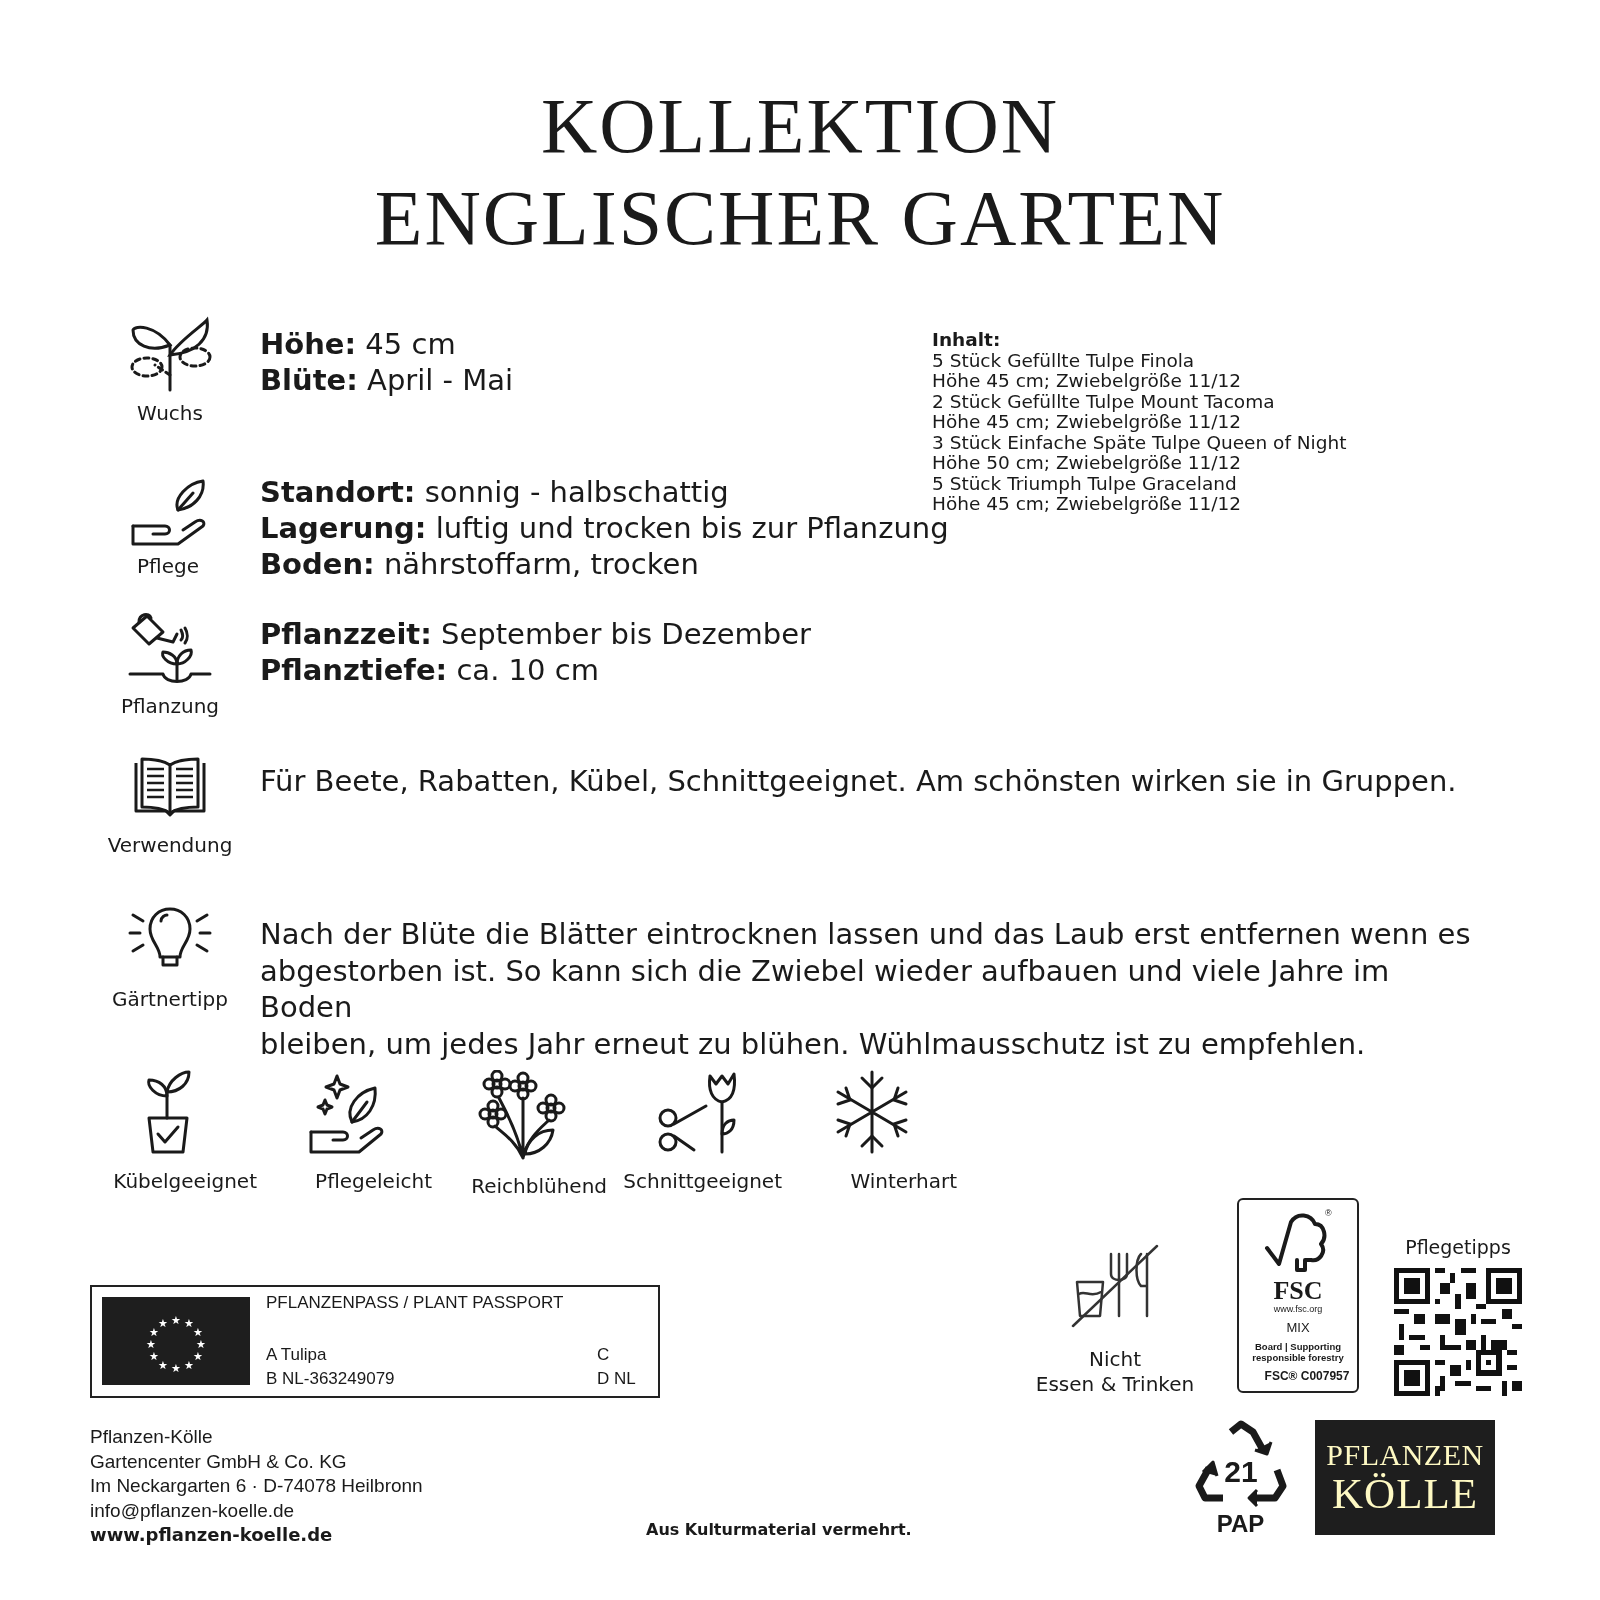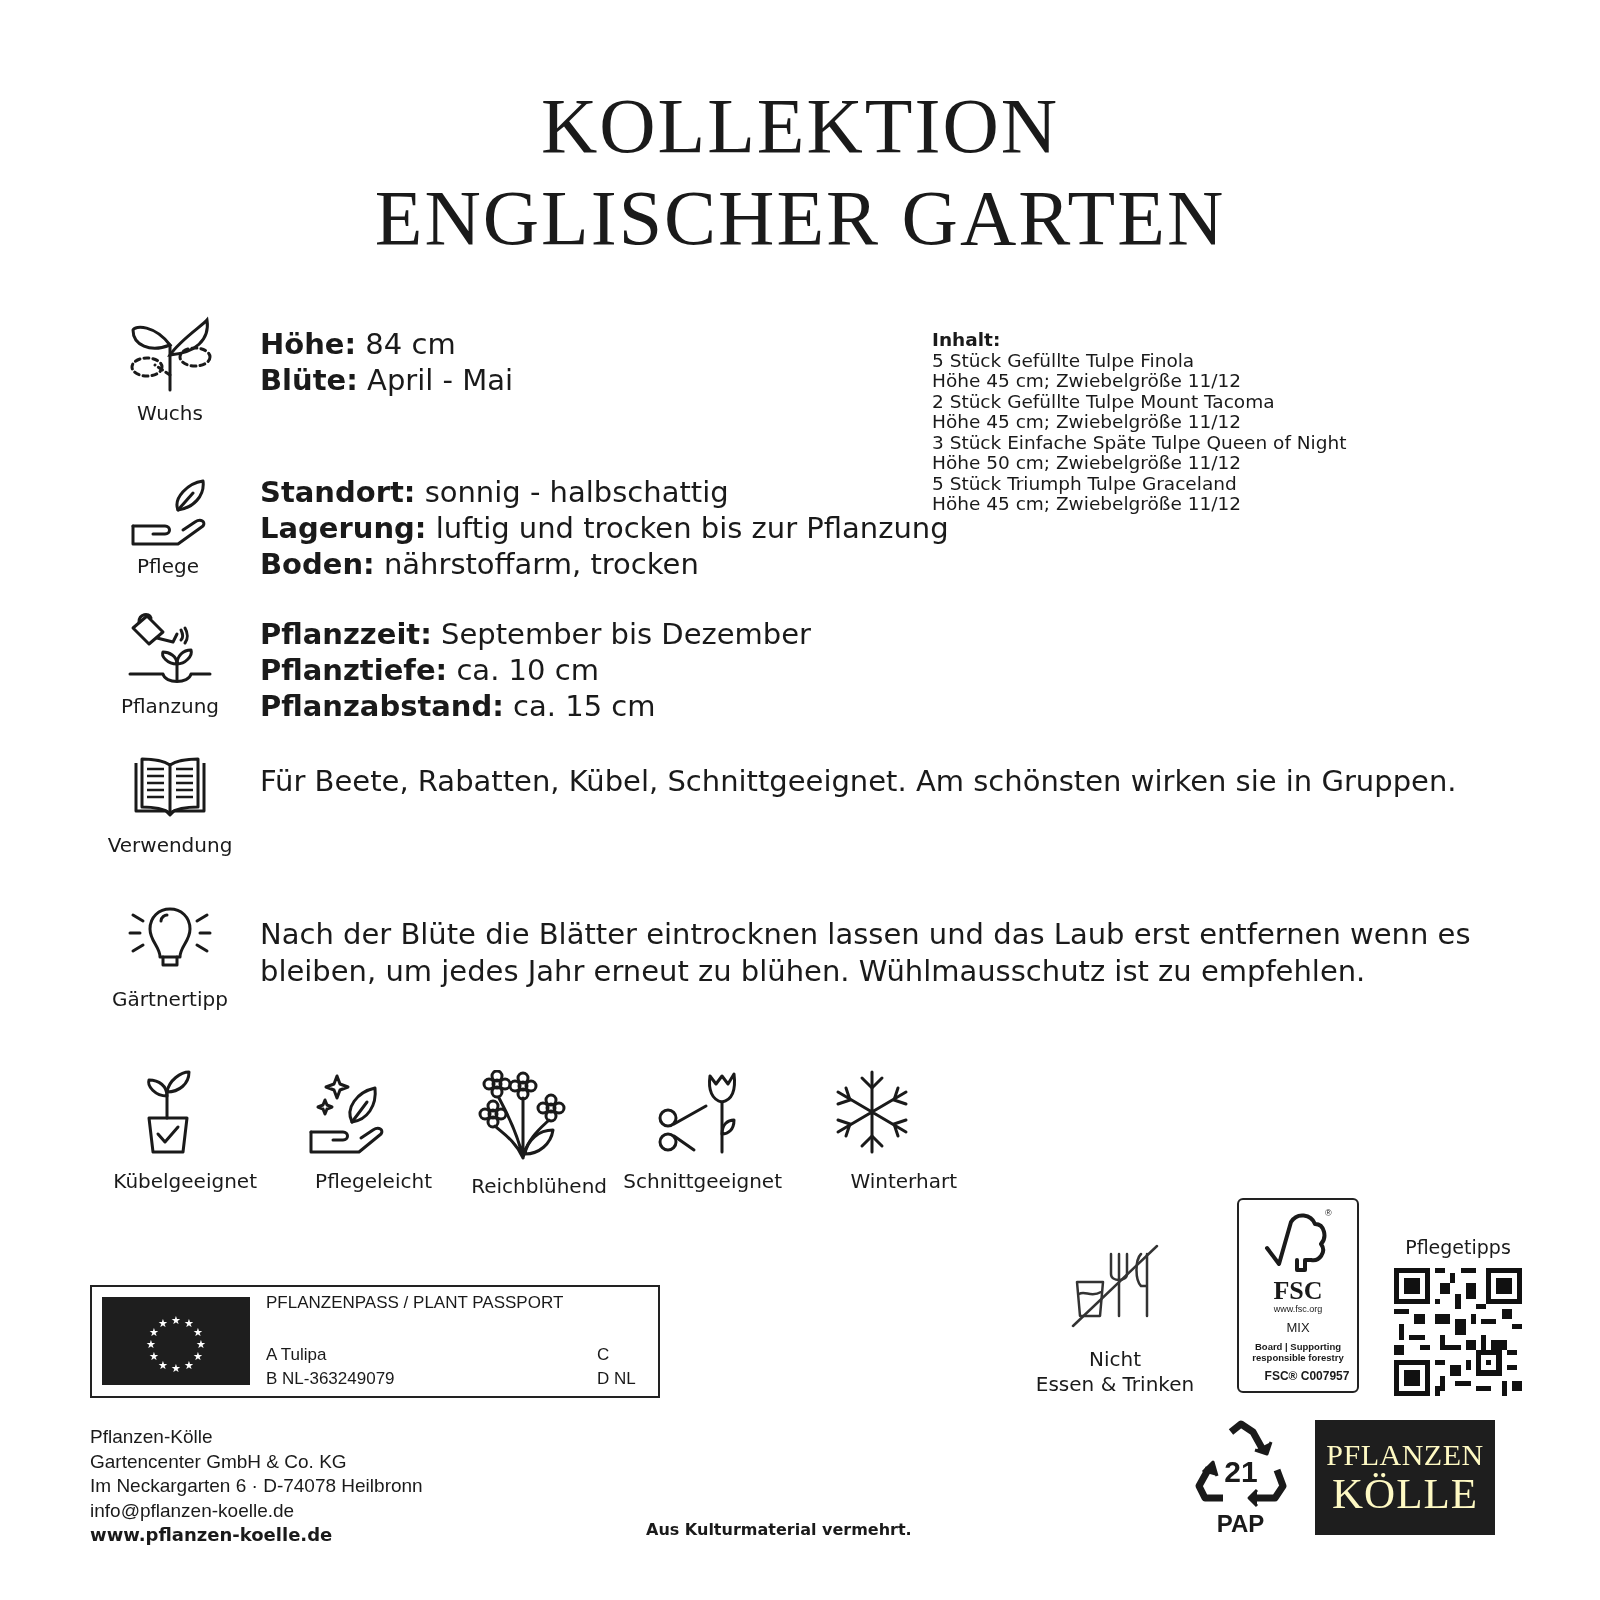--- a/index.html
+++ b/index.html
@@ -57,21 +57,21 @@
     <path d="M45 75 V30"></path>
     <path d="M45 30 C30 10 10 10 8 15 C8 30 25 38 45 30 Z"></path>
     <path d="M45 40 C55 25 78 10 82 5 C85 25 70 38 45 40 Z"></path>
     <path d="M45 60 L30 50" stroke-dasharray="5 4"></path>
     <ellipse cx="22" cy="52" rx="15" ry="9" stroke-dasharray="5 4"></ellipse>
     <ellipse cx="70" cy="42" rx="15" ry="9" stroke-dasharray="5 4"></ellipse>
   </svg>
   <div class="icon-label">Wuchs</div>
 </div>
 <div class="info" style="top:326px;">
-  <div><b>Höhe:</b><span> 84 cm</span></div>
+  <div><b>Höhe:</b><span> 45 cm</span></div>
   <div><b>Blüte:</b><span> April - Mai</span></div>
 </div>
 
 <div class="icon-block" style="left:93px;top:478px;">
   <svg width="90" height="70" viewBox="0 0 90 70" fill="none" stroke="#1a1a1a" stroke-width="3" stroke-linecap="round" stroke-linejoin="round">
     <path d="M55 32 C50 20 65 5 80 3 C82 18 70 30 55 32 Z"></path>
     <path d="M55 32 L70 15"></path>
     <path d="M10 48 H42 C48 48 48 56 42 56 H30"></path>
     <path d="M10 48 V66 H55 L80 48 C83 44 78 40 72 44 L60 52"></path>
   </svg>
@@ -93,21 +93,20 @@
     <path d="M52 72 V54"></path>
     <path d="M52 56 C42 56 36 48 38 44 C44 44 52 48 52 56"></path>
     <path d="M52 56 C60 56 68 48 66 42 C58 42 52 48 52 56"></path>
     <path d="M5 66 H38 C40 76 64 76 66 66 H85"></path>
   </svg>
   <div class="icon-label">Pflanzung</div>
 </div>
 <div class="info" style="top:616px;">
   <div><b>Pflanzzeit:</b><span> September bis Dezember</span></div>
   <div><b>Pflanztiefe:</b><span> ca. 10 cm</span></div>
-  <div><b>Pflanzabstand:</b><span> ca. 15 cm</span></div>
 </div>
 
 <div class="icon-block" style="left:95px;top:755px;">
   <svg width="80" height="64" viewBox="0 0 80 64" fill="none" stroke="#1a1a1a" stroke-width="3" stroke-linejoin="round">
     <path d="M6 8 V56 H36 L40 60 L44 56 H74 V8"></path>
     <path d="M12 4 C24 4 34 6 40 10 C46 6 56 4 68 4 V52 C56 52 46 54 40 58 C34 54 24 52 12 52 Z"></path>
     <path d="M40 10 V58"></path>
     <path d="M17 14 H34 M17 21 H34 M17 28 H34 M17 35 H34 M17 42 H34 M46 14 H63 M46 21 H63 M46 28 H63 M46 35 H63 M46 42 H63" stroke-width="2.5"></path>
   </svg>
   <div class="icon-label" style="margin-top:14px;">Verwendung</div>
@@ -118,20 +117,21 @@
   <svg width="90" height="70" viewBox="0 0 90 70" fill="none" stroke="#1a1a1a" stroke-width="3" stroke-linecap="round" stroke-linejoin="round">
     <path d="M35 52 C35 42 25 36 25 24 C25 12 34 4 45 4 C56 4 65 12 65 24 C65 36 55 42 55 52 Z"></path>
     <path d="M38 52 V60 H52 V52"></path>
     <path d="M36 16 C36 12 40 10 42 10"></path>
     <path d="M5 28 H15 M75 28 H85 M8 10 L18 16 M82 10 L72 16 M8 46 L18 40 M82 46 L72 40"></path>
   </svg>
   <div class="icon-label" style="margin-top:12px;">Gärtnertipp</div>
 </div>
 <div class="para" style="top:916px;">
   <div>Nach der Blüte die Blätter eintrocknen lassen und das Laub erst entfernen wenn es</div>
+  <div>abgestorben ist. So kann sich die Zwiebel wieder aufbauen und viele Jahre im Boden</div>
   <div>bleiben, um jedes Jahr erneut zu blühen. Wühlmausschutz ist zu empfehlen.</div>
 </div>
 
 <div class="inhalt">
   <div class="head">Inhalt:</div>
   <div>5 Stück Gefüllte Tulpe Finola</div>
   <div>Höhe 45 cm; Zwiebelgröße 11/12</div>
   <div>2 Stück Gefüllte Tulpe Mount Tacoma</div>
   <div>Höhe 45 cm; Zwiebelgröße 11/12</div>
   <div>3 Stück Einfache Späte Tulpe Queen of Night</div>

